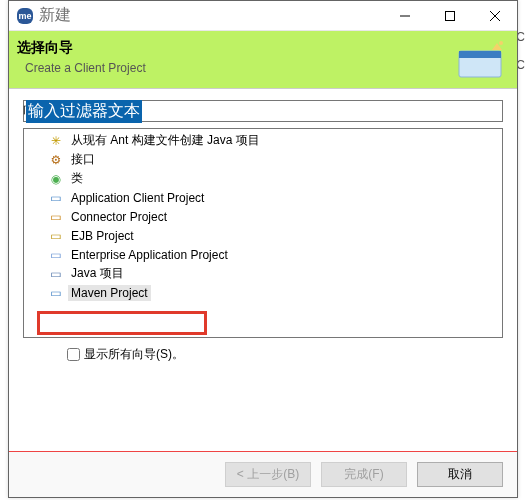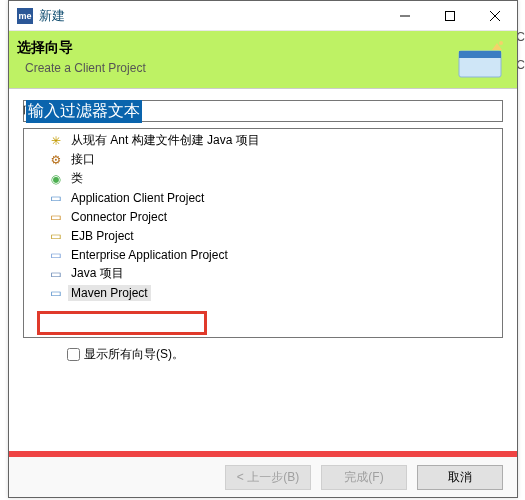--- a/index.html
+++ b/index.html
@@ -32,23 +32,23 @@
   .titlebar .app-icon {
     width: 16px; height: 16px;
     margin: 0 6px 0 8px;
     background: #2b5797;
     color: #fff;
     font-size: 9px;
     font-weight: bold;
     display: flex;
     align-items: center;
     justify-content: center;
-    border-radius: 0;
-  }
-  .titlebar .title { flex: 1; font-size: 13px; color: #0c4a6e; }
+    border-radius: 6px;
+  }
+  .titlebar .title { flex: 1; font-size: 16px; color: #737373; }
   .winbtn {
     width: 45px; height: 30px;
     display: flex; align-items: center; justify-content: center;
     font-size: 14px; color: #000;
   }
   .header {
     height: 58px;
     background: #bef264;
     border-bottom: 1px solid #ccc;
     padding: 8px 8px;
@@ -109,21 +109,21 @@
     align-items: center;
     gap: 4px;
     font-size: 12px;
     padding-left: 44px;
   }
   .checkbox-row input { width: 13px; height: 13px; }
   .button-bar {
     position: absolute;
     bottom: 0; left: 0; right: 0;
     height: 46px;
-    border-top: 6px solid #ef4444;
+    border-top: 1px solid #ef4444;
     display: flex;
     align-items: center;
     justify-content: flex-end;
     gap: 10px;
     padding: 0 14px;
     background: #f9f9f9;
   }
   .btn {
     min-width: 86px;
     height: 25px;

